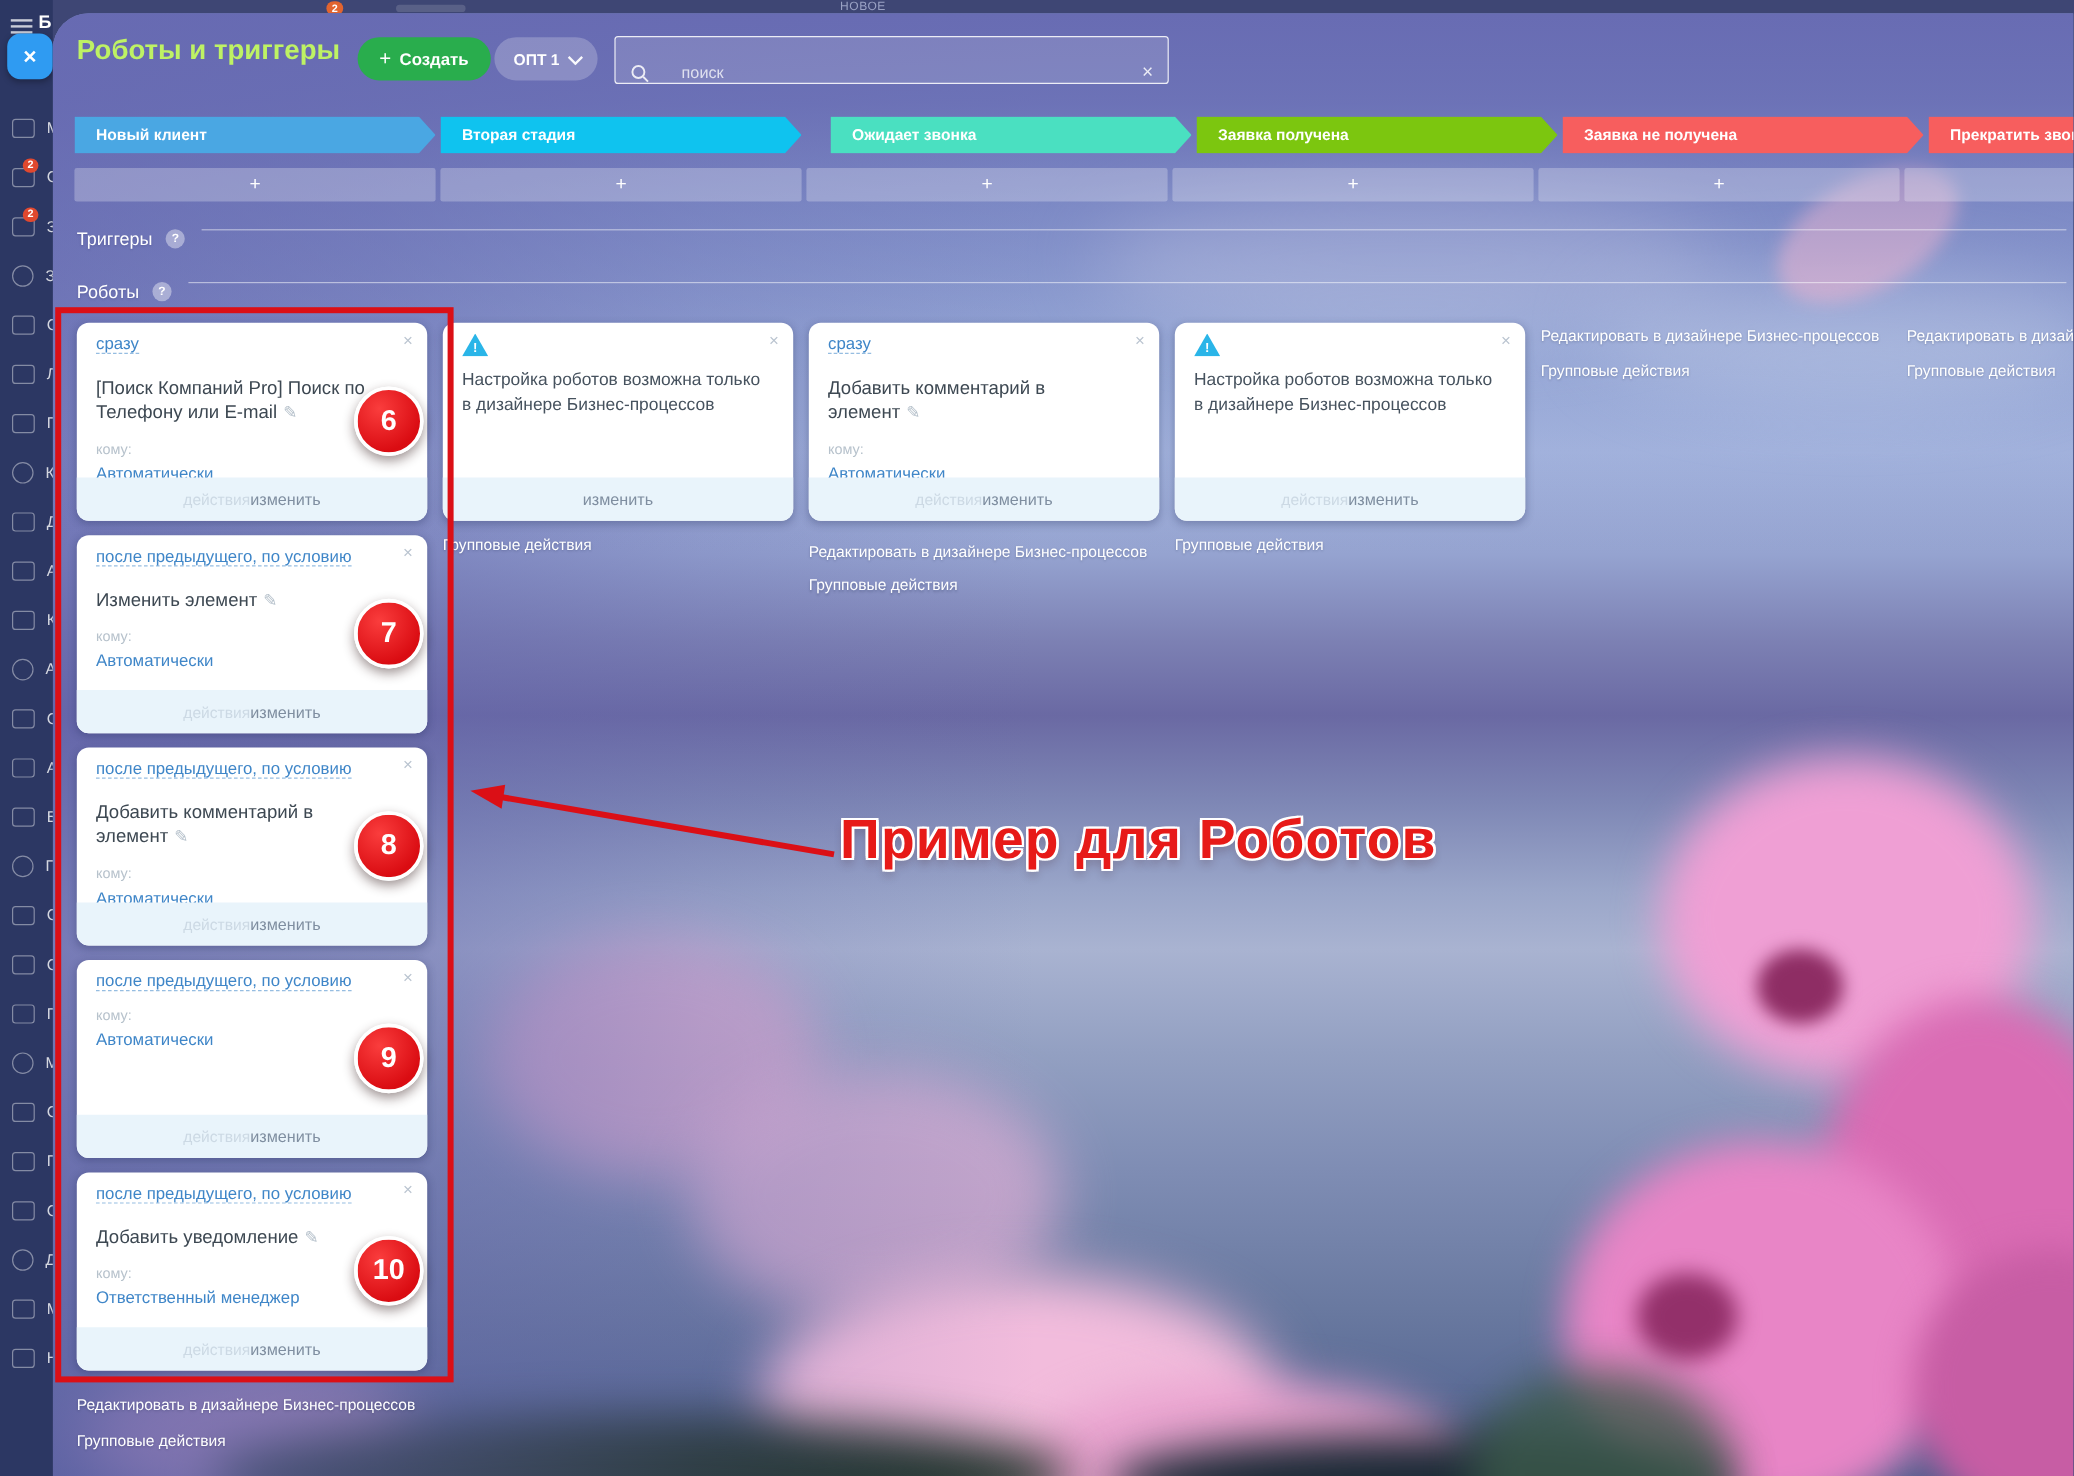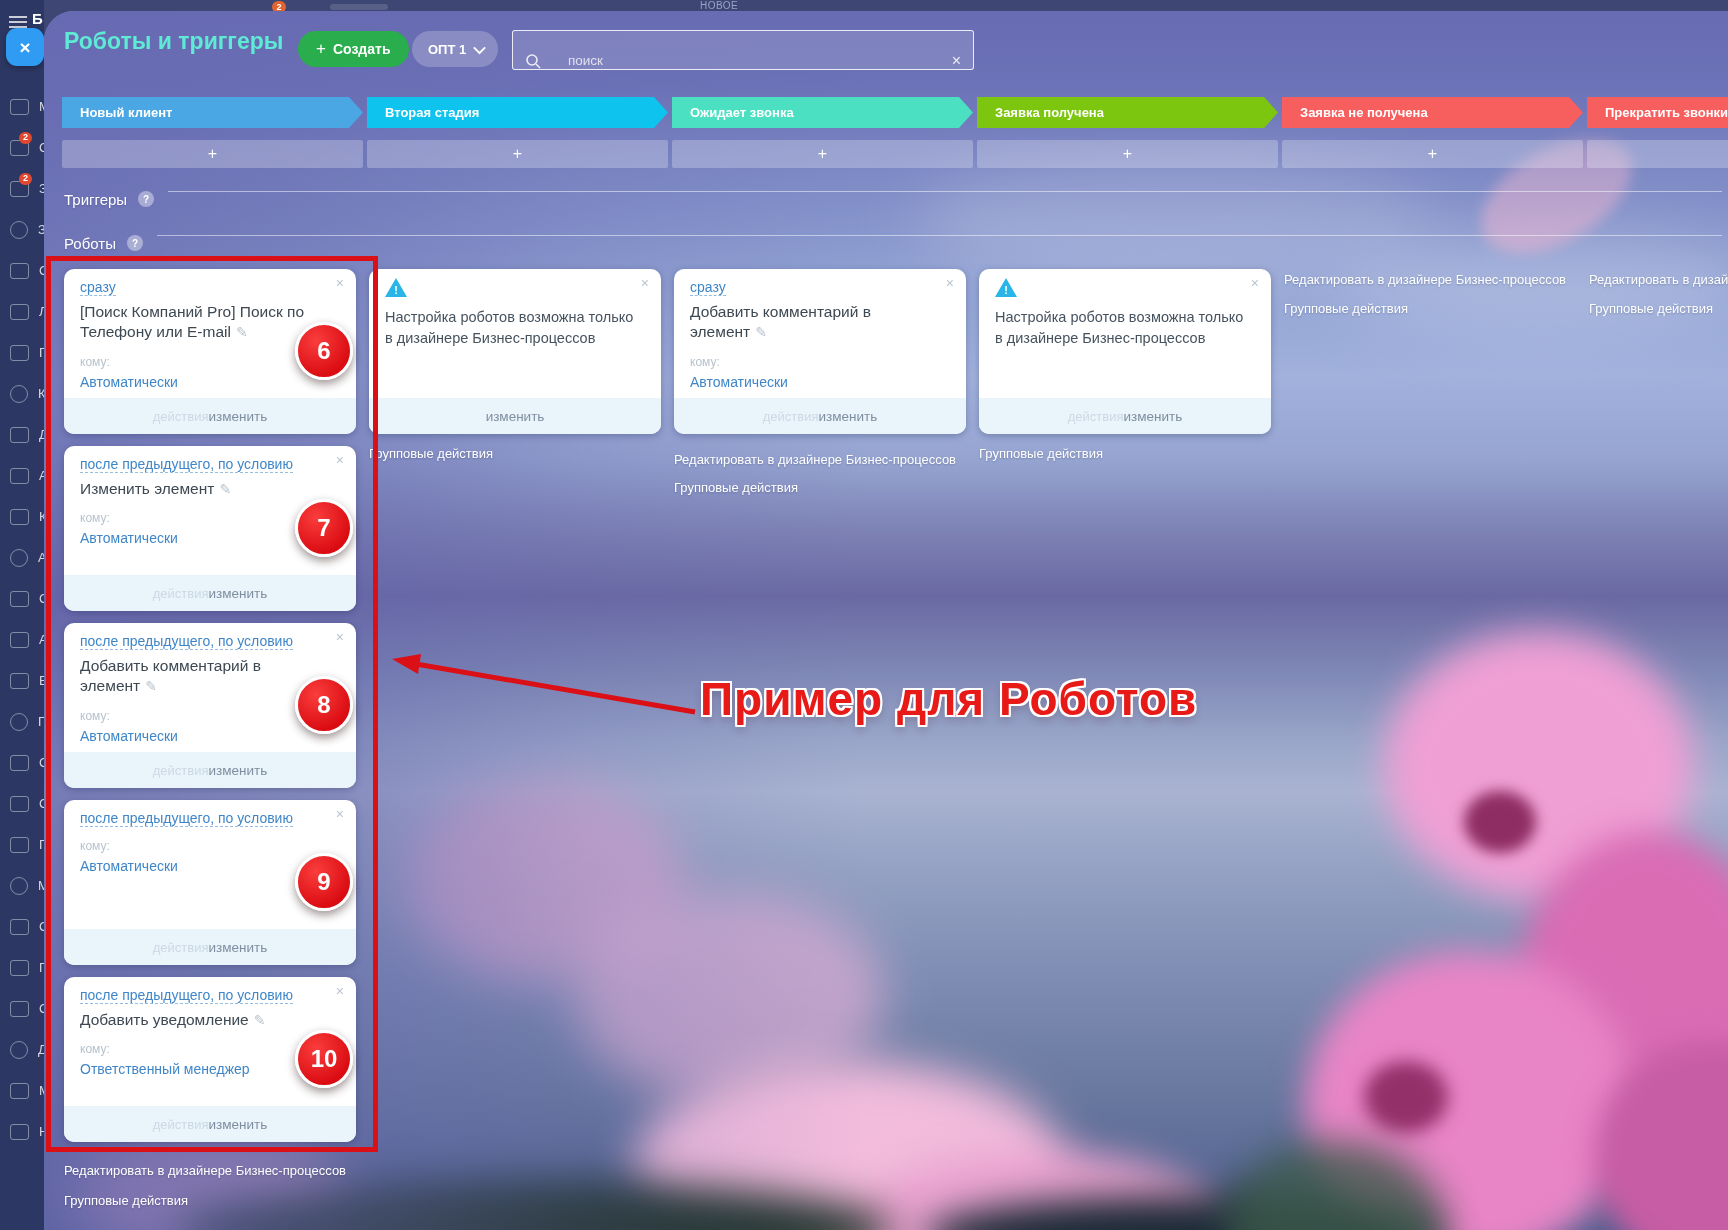--- a/index.html
+++ b/index.html
@@ -42,21 +42,21 @@
          #95a3d0 37%,#7c80b3 43%,#6a69a3 48%,#7e87b5 54%,#9aa6c9 60%,#a9b3d1 64%,
          #93a0c2 71%,#7f8db4 79%,#68789f 89%,#4d5e8c 100%)}
   .blob{position:absolute;border-radius:50%}
   .tint{background:
         linear-gradient(180deg,rgba(103,106,178,.95) 0,rgba(103,106,178,.82) 75px,
           rgba(103,106,178,.45) 160px,rgba(104,108,180,.18) 280px,rgba(104,108,180,0) 450px),
         linear-gradient(90deg,rgba(99,101,172,.72) 0,rgba(99,101,172,.5) 270px,
           rgba(99,101,172,.2) 540px,rgba(99,101,172,0) 820px)}
 
   
-  .pg-title{position:absolute;left:20px;top:17px;color:#5eead4;font-size:23px;font-weight:bold;z-index:5}
+  .pg-title{position:absolute;left:20px;top:17px;color:#bef264;font-size:23px;font-weight:bold;z-index:5}
   .btn-create{position:absolute;left:254px;top:20px;height:36px;border-radius:18px;background:#29ad4d;
               color:#fff;font-size:14px;font-weight:bold;display:flex;align-items:center;
               padding:0 18px;gap:7px;cursor:pointer;z-index:5}
   .plus-g{font-size:17px;font-weight:normal}
   .btn-opt{position:absolute;left:368px;top:20px;height:36px;border-radius:18px;
            background:rgba(255,255,255,.22);color:#fff;font-size:13px;font-weight:bold;
            display:flex;align-items:center;padding:0 14px 0 16px;cursor:pointer;z-index:5}
   .chev{width:7px;height:7px;border-right:2px solid rgba(255,255,255,.95);
         border-bottom:2px solid rgba(255,255,255,.95);transform:rotate(45deg) translate(-1px,-1px);
         margin-left:9px}
@@ -90,21 +90,21 @@
 
   
   .col{position:absolute;top:258px;width:292px;z-index:5}
   .c1{left:20px}.c2{left:325px}.c3{left:630px}.c4{left:935px}.c5{left:1240px}
   .c6{left:1545px;width:139px;overflow:hidden}
   .card{position:relative;width:292px;height:165px;background:#fff;border-radius:10px;
         box-shadow:0 2px 7px rgba(25,35,80,.3);margin-bottom:12px;box-sizing:border-box}
   .card-in{padding:9px 16px 0}
   .when{display:inline;color:#3f86c8;font-size:14px;border-bottom:1px dashed rgba(63,134,200,.55);
         cursor:pointer}
-  .card-title{color:#3d4852;font-size:15.5px;line-height:1.32;margin-top:6px;padding-right:14px}
+  .card-title{color:#3d4852;font-size:15.5px;line-height:1.32;margin-top:18px;padding-right:14px}
   .pencil{color:#b6c1cb;font-size:14px;margin-left:5px;cursor:pointer}
   .to-label{color:#b7c2cc;font-size:12px;margin-top:12px}
   .assignee{display:inline-block;color:#3f86c8;font-size:14px;margin-top:5px;cursor:pointer}
   .card-close{position:absolute;top:7px;right:12px;color:#bac4d0;font-size:14px;cursor:pointer;line-height:1}
   .card-f{position:absolute;left:0;right:0;bottom:0;height:36px;background:#e9f4fb;
           border-radius:0 0 10px 10px;display:flex;align-items:center;justify-content:center;
           padding:0 16px}
   .f-actions{color:#ccd9e4;font-size:13px;cursor:pointer}
   .f-edit{color:#7f8ea0;font-size:13.5px;cursor:pointer}
   .num-badge{position:absolute;right:3px;top:53px;width:52px;height:52px;border-radius:50%;
@@ -348,21 +348,21 @@
     <input placeholder="поиск" style="">
     <span class="search-x">×</span>
   </div>
 
   <div class="stage-row">
 
       <div class="stage" style="background: rgb(74, 167, 227);">Новый клиент</div>
 
       <div class="stage" style="background: rgb(15, 195, 239); text-align: center;">Вторая стадия</div>
 
-      <div class="stage" style="background: rgb(74, 224, 193);">Ожидает звонка</div>
+      <div class="stage" style="background: rgb(74, 224, 193); margin-left: 20px;">Ожидает звонка</div>
 
       <div class="stage" style="background: rgb(124, 198, 15);">Заявка получена</div>
 
       <div class="stage" style="background: rgb(247, 94, 94);">Заявка не получена</div>
 
       <div class="stage" style="background: rgb(247, 94, 94);">Прекратить звонки</div>
 
   </div>
   <div class="plus-row">
 

